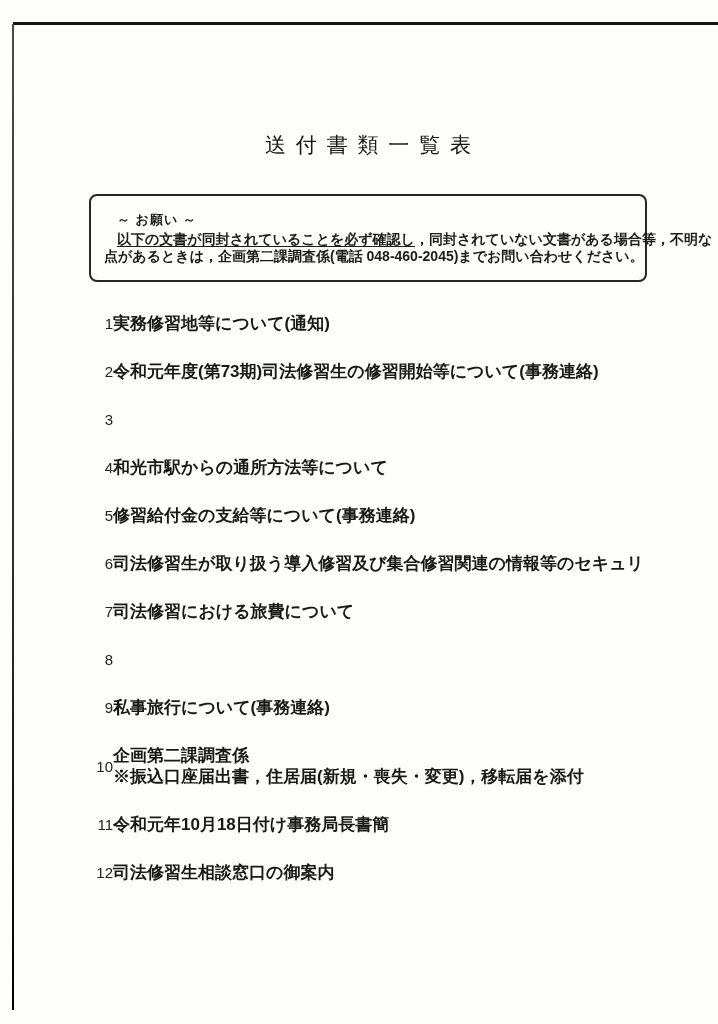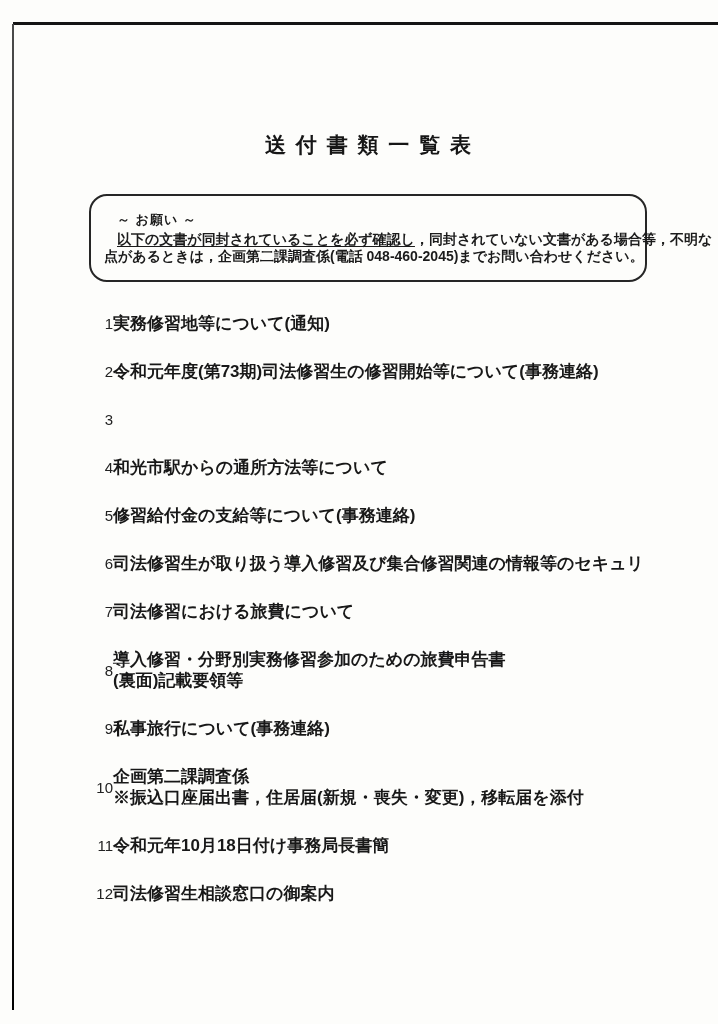--- a/index.html
+++ b/index.html
@@ -23,30 +23,30 @@
   .scan-left {
     position: absolute;
     top: 24px; left: 12px; bottom: 14px;
     width: 2px;
     background: linear-gradient(to bottom, #4a4a4a 0%, #2a2a2a 60%, #000 100%);
   }
   .title {
     margin: 131px 0 0 20px;
     text-align: center;
     font-size: 21px;
-    font-weight: bold;
+    font-weight: normal;
     letter-spacing: 2px;
     color: #161616;
   }
   .notice-box {
     box-sizing: border-box;
     width: 558px;
     margin: 35px 0 0 89px;
     border: 2px solid #262626;
-    border-radius: 18px;
+    border-radius: 8px;
     padding: 15px 8px 14px 13px;
     min-height: 88px;
   }
   .notice-heading {
     font-size: 13px;
     font-weight: bold;
     margin: 0 0 2px 13px;
     letter-spacing: 1px;
   }
   .notice-body { font-size: 14px; font-weight: bold; line-height: 17px; white-space: nowrap; }
@@ -134,24 +134,20 @@
 
   <li class="doc-item">
     <span class="item-no">7</span>
     <span class="item-text">
           <div>司法修習における旅費について</div>
         </span>
   </li>
 
   <li class="doc-item">
     <span class="item-no">8</span>
-    <span class="item-text">
-          <div>導入修習・分野別実務修習参加のための旅費申告書</div>
-          <div>(裏面)記載要領等</div>
-        </span>
   </li>
 
   <li class="doc-item">
     <span class="item-no">9</span>
     <span class="item-text">
           <div>私事旅行について(事務連絡)</div>
         </span>
   </li>
 
   <li class="doc-item">

